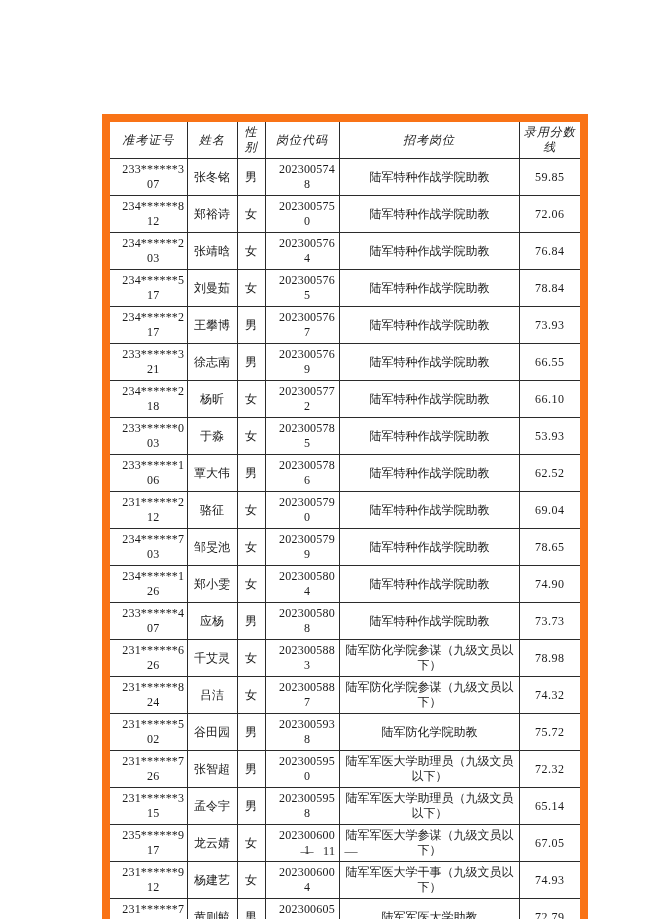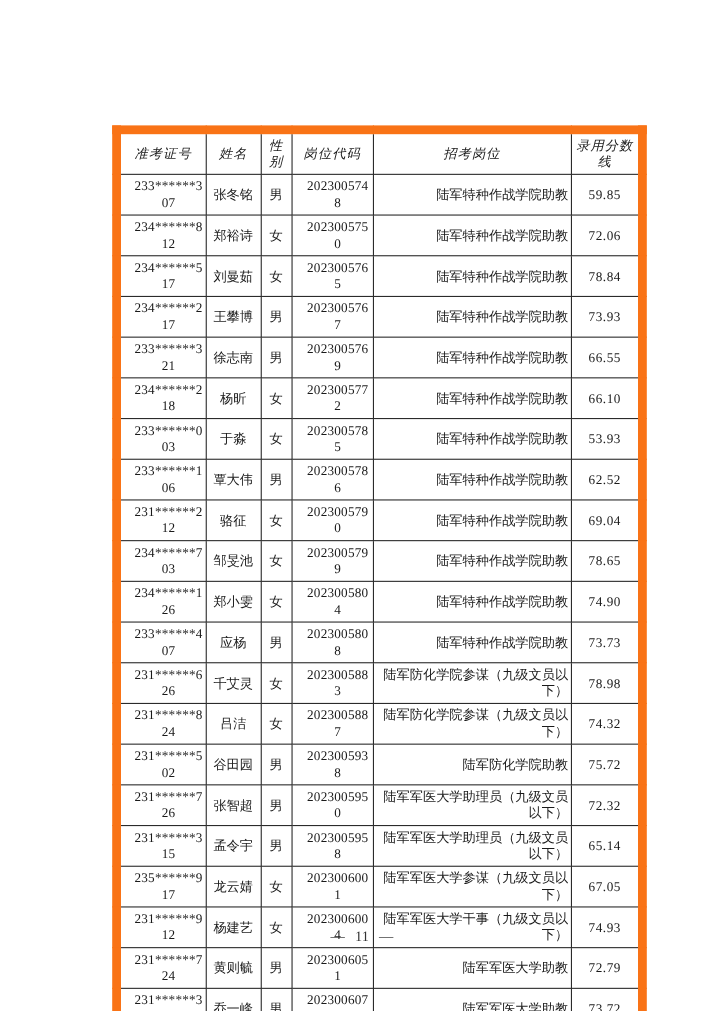--- a/index.html
+++ b/index.html
@@ -40,21 +40,21 @@
   }
   table.score-table th {
     font-style: italic;       
     letter-spacing: 1px;
     height: 19px;
   }
   table.score-table td {
     height: 19px;
   }
   table.score-table td.col-4 {
-    text-align: right;
+    text-align: center;
     padding-left: 3px;
     padding-right: 2px;
   }
   table.score-table td.col-0,
   table.score-table td.col-3 {
     letter-spacing: 0.2px;
     padding-left: 12px;
   }
   table.score-table td.col-5 {
     letter-spacing: 0.5px;
@@ -105,20 +105,28 @@
         </tr>
         <tr>
           <td class="col-0">234******812</td>
           <td class="col-1">郑裕诗</td>
           <td class="col-2">女</td>
           <td class="col-3">2023005750</td>
           <td class="col-4">陆军特种作战学院助教</td>
           <td class="col-5">72.06</td>
         </tr>
         <tr>
+          <td class="col-0">234******203</td>
+          <td class="col-1">张靖晗</td>
+          <td class="col-2">女</td>
+          <td class="col-3">2023005764</td>
+          <td class="col-4">陆军特种作战学院助教</td>
+          <td class="col-5">76.84</td>
+        </tr>
+        <tr>
           <td class="col-0">234******517</td>
           <td class="col-1">刘曼茹</td>
           <td class="col-2">女</td>
           <td class="col-3">2023005765</td>
           <td class="col-4">陆军特种作战学院助教</td>
           <td class="col-5">78.84</td>
         </tr>
         <tr>
           <td class="col-0">234******217</td>
           <td class="col-1">王攀博</td>

